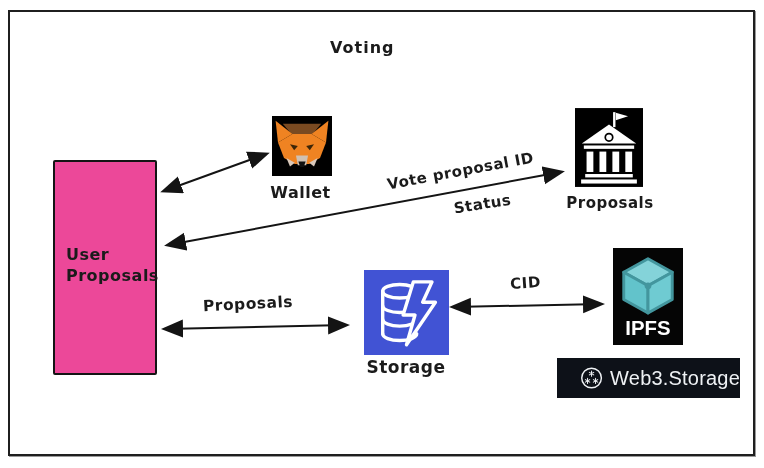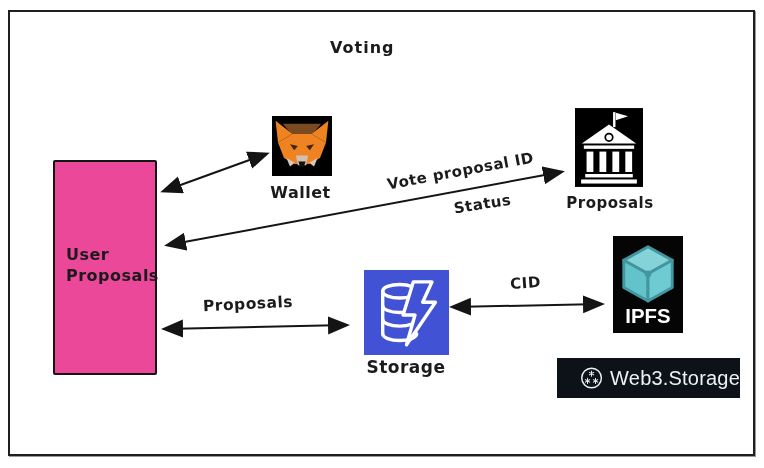--- a/index.html
+++ b/index.html
@@ -37,21 +37,21 @@
   .lbl-proposals{left:198px;top:295px;width:100px;font-size:15.5px;transform:rotate(-3deg);}
   .lbl-cid{left:498px;top:274px;width:55px;font-size:15px;transform:rotate(-4deg);}
   .arrow-layer{position:absolute;left:0;top:0;width:764px;height:468px;pointer-events:none;}
   .web3-badge{
     position:absolute;left:557px;top:358px;width:183px;height:40px;
     background:#0d1118;display:flex;align-items:center;gap:4px;padding-left:20px;box-sizing:border-box;
   }
   .web3-badge .web3-text{
     color:#eef1f4;font-size:20px;font-weight:500;font-family:"Liberation Sans", sans-serif;letter-spacing:0.2px;
   }
-  .ipfs-box{position:absolute;left:613px;top:236px;width:70px;height:97px;background:#050505;}
+  .ipfs-box{position:absolute;left:613px;top:248px;width:70px;height:97px;background:#050505;}
 </style>
 </head>
 <body>
 
 <div class="stage">
 
   <div class="canvas-border"></div>
 
   <div class="diagram-title">Voting</div>
 

